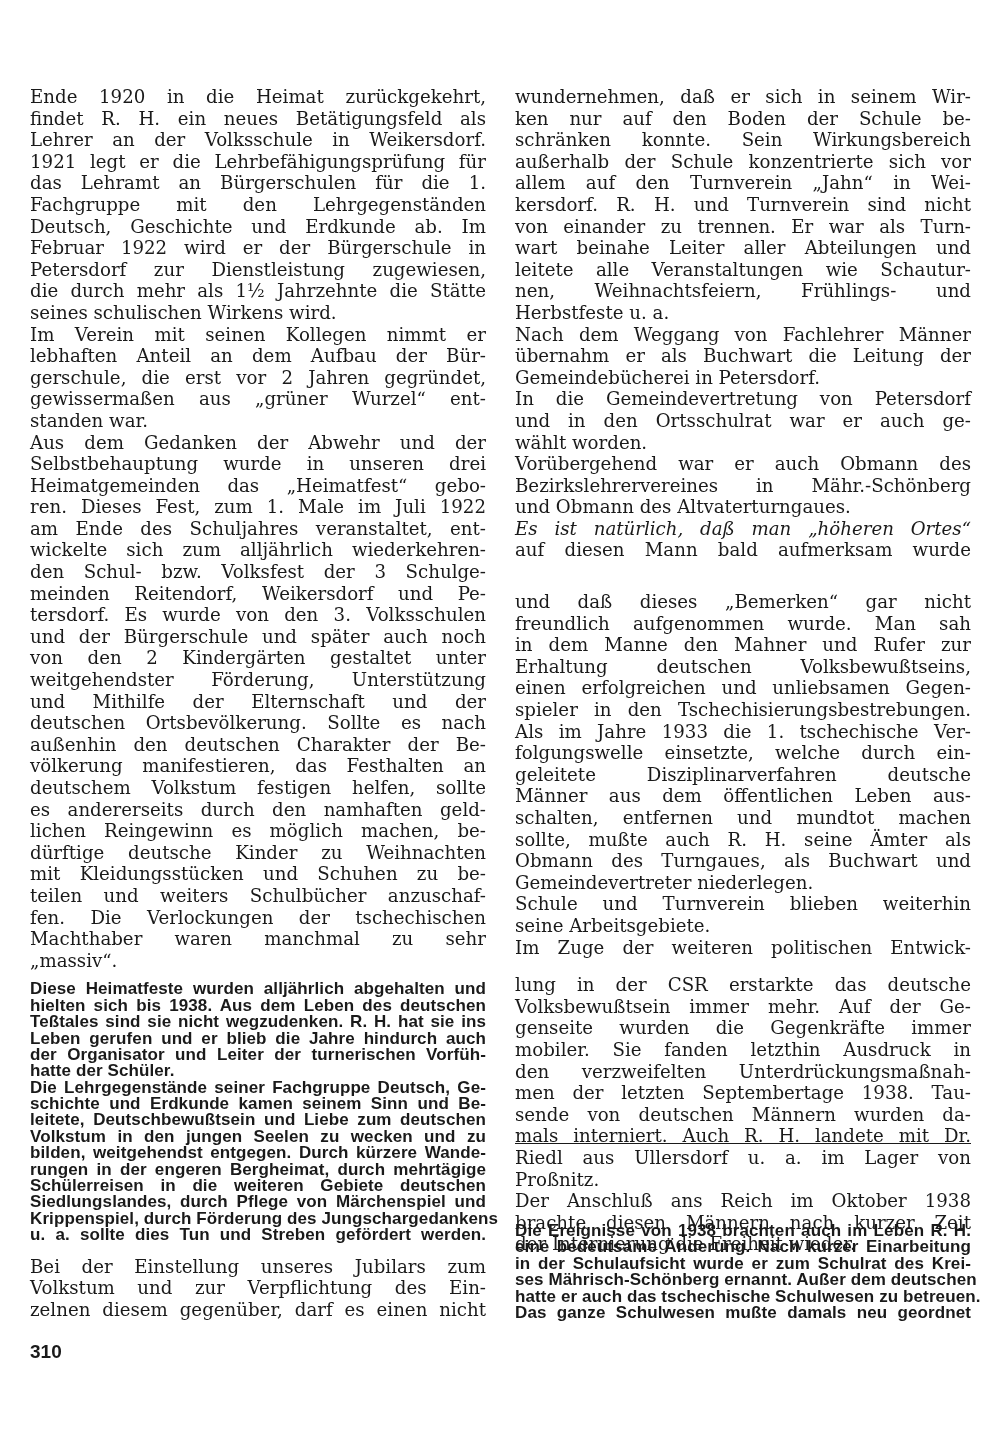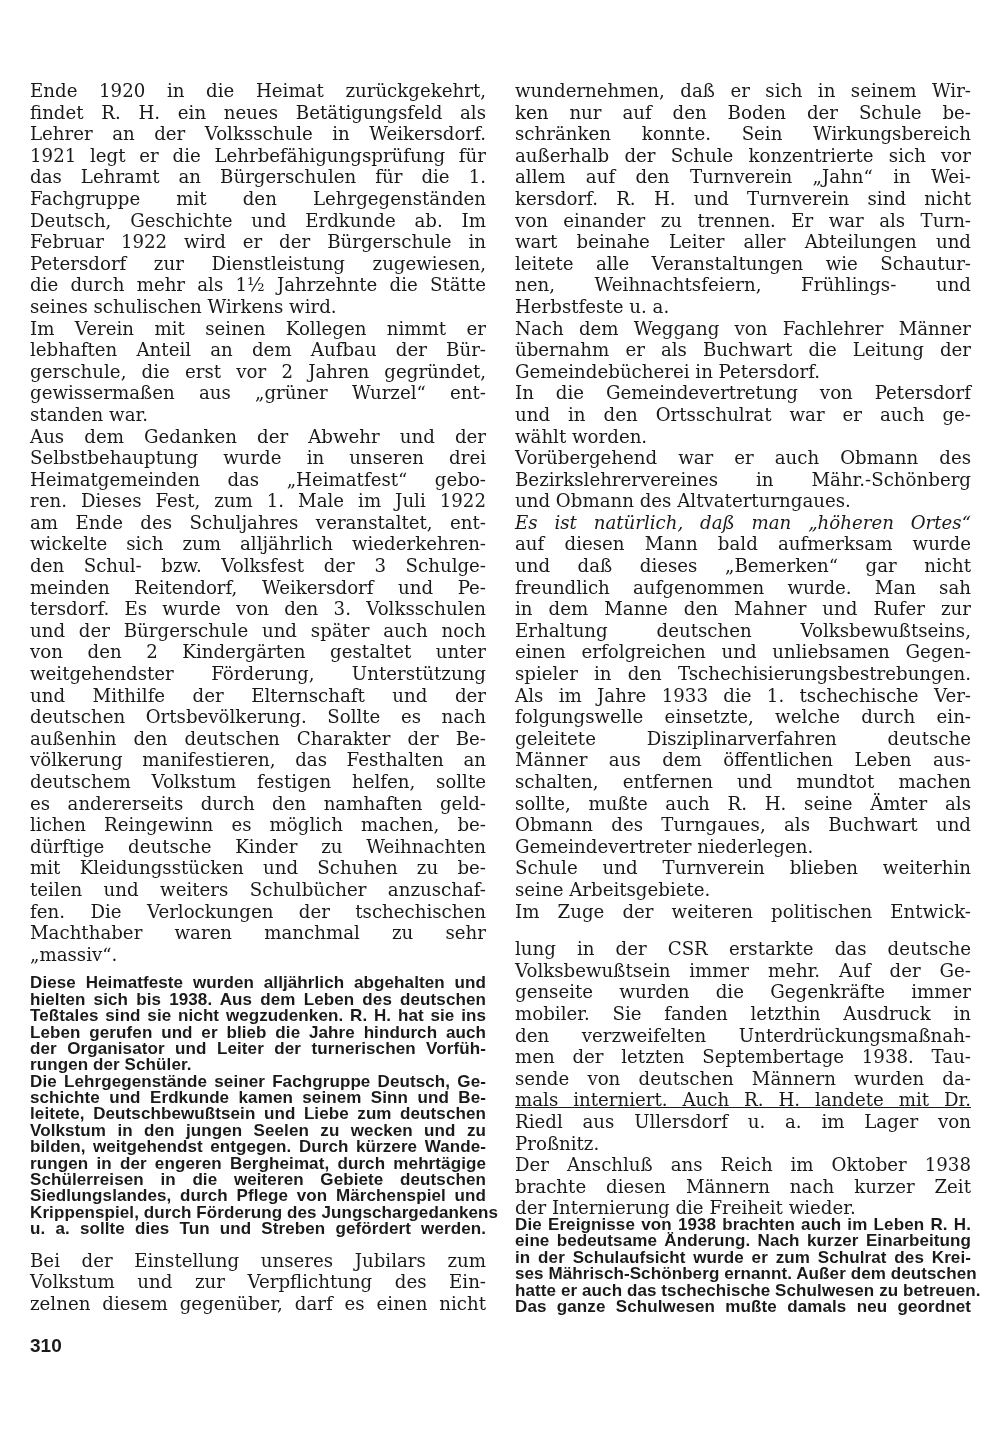--- a/index.html
+++ b/index.html
@@ -3,21 +3,21 @@
 <meta charset="utf-8">
 <style>
   html, body { margin: 0; padding: 0; }
   body {
     width: 1000px; height: 1432px;
     background: #ffffff;
     position: relative;
     overflow: hidden;
     color: #1a1a1a;
   }
-  .page { position: absolute; left: 0; top: 4px; width: 1000px; height: 1072px; }
+  .page { position: absolute; left: 0; top: 10px; width: 1000px; height: 1072px; }
   .col { position: absolute; }
   .col-left { left: 30px; top: 76px; width: 456px; }
   .col-right { left: 515px; top: 76px; width: 456px; }
   .line {
     display: block;
     font-family: "DejaVu Serif", "Liberation Serif", serif;
     font-size: 18.2px;
     line-height: 21.6px;
     height: 21.6px;
     white-space: nowrap;
@@ -101,21 +101,21 @@
       <span class="line last" style="display: block; width: 456px;">„massiv“.</span>
     </div>
 
     <div class="foot">
       <div>
         <span class="line" style="display: block; width: 456px;">Diese Heimatfeste wurden alljährlich abgehalten und</span>
         <span class="line" style="display: block; width: 456px;">hielten sich bis 1938. Aus dem Leben des deutschen</span>
         <span class="line" style="display: block; width: 456px;">Teßtales sind sie nicht wegzudenken. R. H. hat sie ins</span>
         <span class="line" style="display: block; width: 456px;">Leben gerufen und er blieb die Jahre hindurch auch</span>
         <span class="line" style="display: block; width: 456px;">der Organisator und Leiter der turnerischen Vorfüh-</span>
-        <span class="line last" style="display: block; width: 456px;">rungen der Schüler.</span>
+        <span class="line last" style="display: block; width: 456px;">hatte der Schüler.</span>
       </div>
       <div>
         <span class="line" style="display: block; width: 456px;">Die Lehrgegenstände seiner Fachgruppe Deutsch, Ge-</span>
         <span class="line" style="display: block; width: 456px;">schichte und Erdkunde kamen seinem Sinn und Be-</span>
         <span class="line" style="display: block; width: 456px;">leitete, Deutschbewußtsein und Liebe zum deutschen</span>
         <span class="line" style="display: block; width: 456px;">Volkstum in den jungen Seelen zu wecken und zu</span>
         <span class="line" style="display: block; width: 456px;">bilden, weitgehendst entgegen. Durch kürzere Wande-</span>
         <span class="line" style="display: block; width: 456px;">rungen in der engeren Bergheimat, durch mehrtägige</span>
         <span class="line" style="display: block; width: 456px;">Schülerreisen in die weiteren Gebiete deutschen</span>
         <span class="line" style="display: block; width: 456px;">Siedlungslandes, durch Pflege von Märchenspiel und</span>
@@ -156,21 +156,21 @@
       <span class="line last" style="display: block; width: 456px;">wählt worden.</span>
     </div>
     <div>
       <span class="line" style="display: block; width: 456px;">Vorübergehend war er auch Obmann des</span>
       <span class="line" style="display: block; width: 456px;">Bezirkslehrervereines in Mähr.-Schönberg</span>
       <span class="line last" style="display: block; width: 456px;">und Obmann des Altvaterturngaues.</span>
     </div>
     <div>
       <span class="line" style="display: block; width: 456px; font-style: italic;">Es ist natürlich, daß man „höheren Ortes“</span>
       <span class="line" style="display: block; width: 456px;">auf diesen Mann bald aufmerksam wurde</span>
-      <span class="line" style="display: block; width: 456px;">und daß dieses „Bemerken“ gar nicht</span>
+      <span class="line" style="display: block; width: 456px; margin-top: 30px;">und daß dieses „Bemerken“ gar nicht</span>
       <span class="line" style="display: block; width: 456px;">freundlich aufgenommen wurde. Man sah</span>
       <span class="line" style="display: block; width: 456px;">in dem Manne den Mahner und Rufer zur</span>
       <span class="line" style="display: block; width: 456px;">Erhaltung deutschen Volksbewußtseins,</span>
       <span class="line" style="display: block; width: 456px;">einen erfolgreichen und unliebsamen Gegen-</span>
       <span class="line" style="display: block; width: 456px;">spieler in den Tschechisierungsbestrebungen.</span>
     </div>
     <div>
       <span class="line" style="display: block; width: 456px;">Als im Jahre 1933 die 1. tschechische Ver-</span>
       <span class="line" style="display: block; width: 456px;">folgungswelle einsetzte, welche durch ein-</span>
       <span class="line" style="display: block; width: 456px;">geleitete Disziplinarverfahren deutsche</span>

